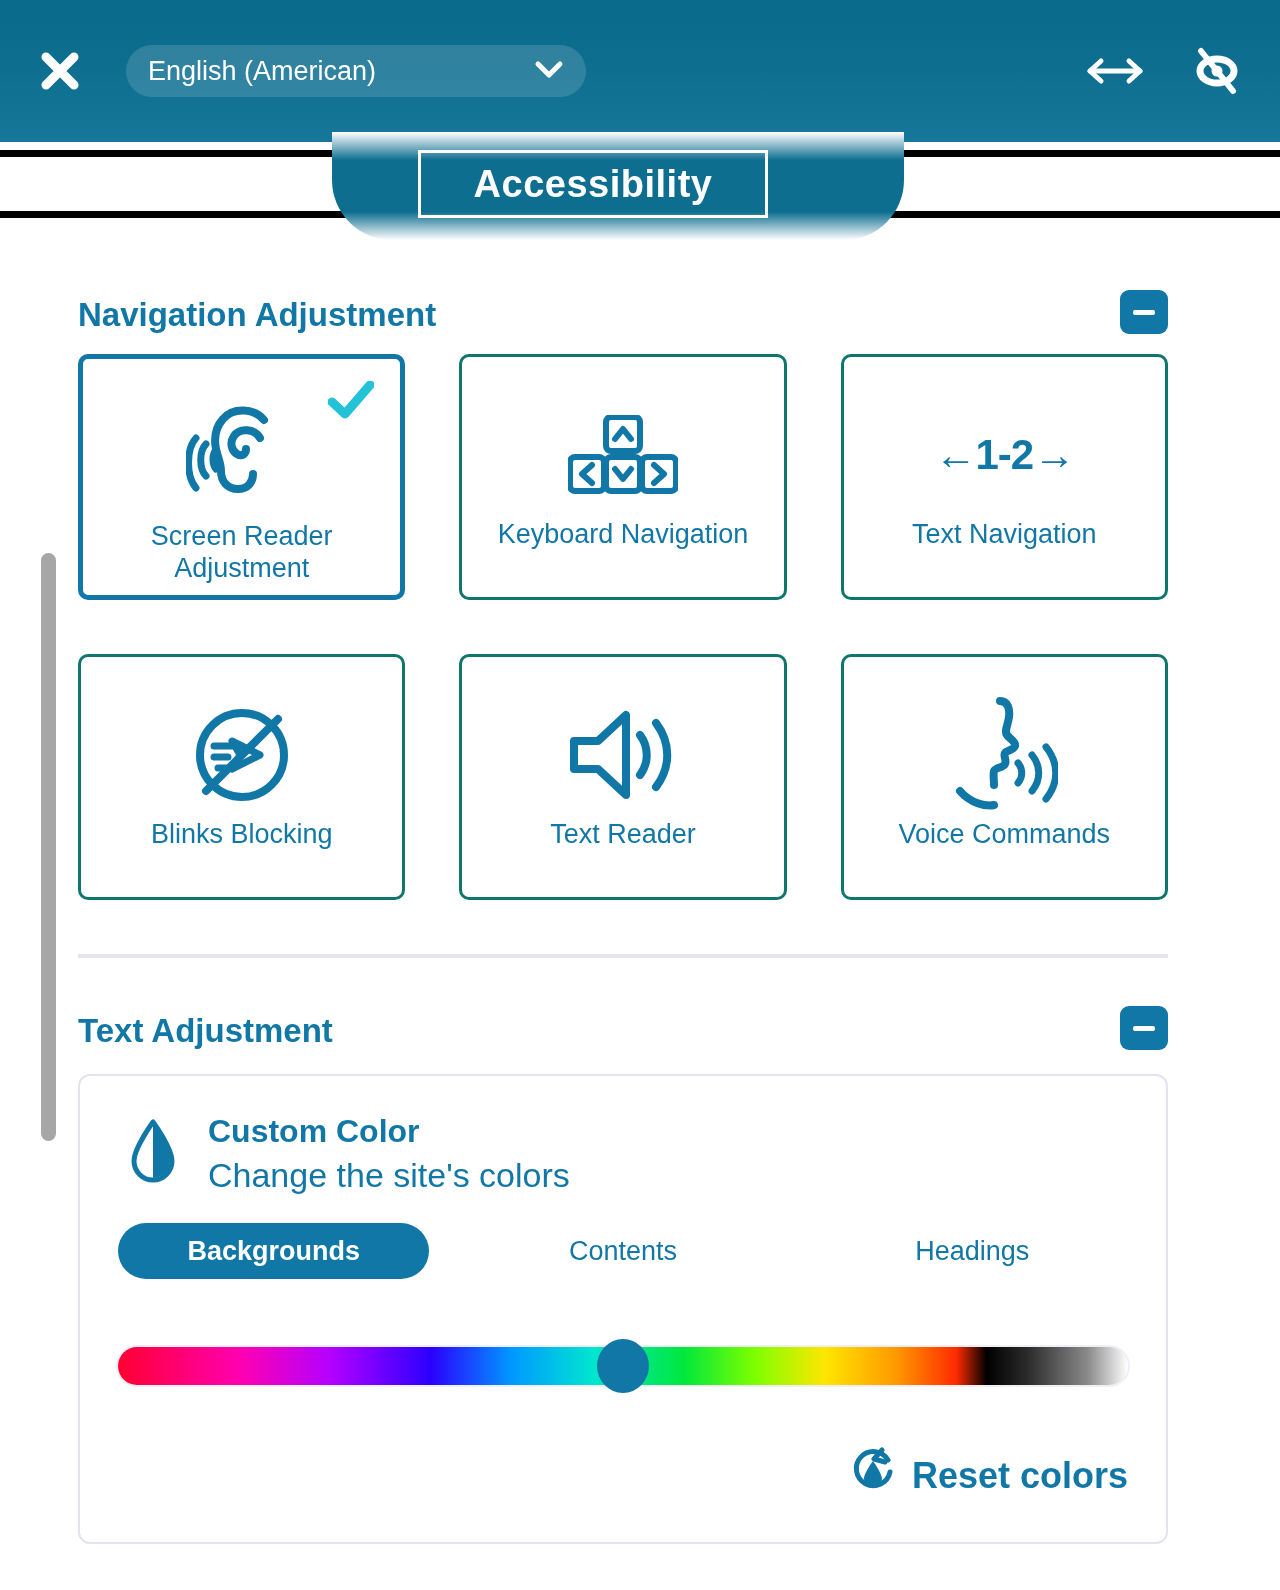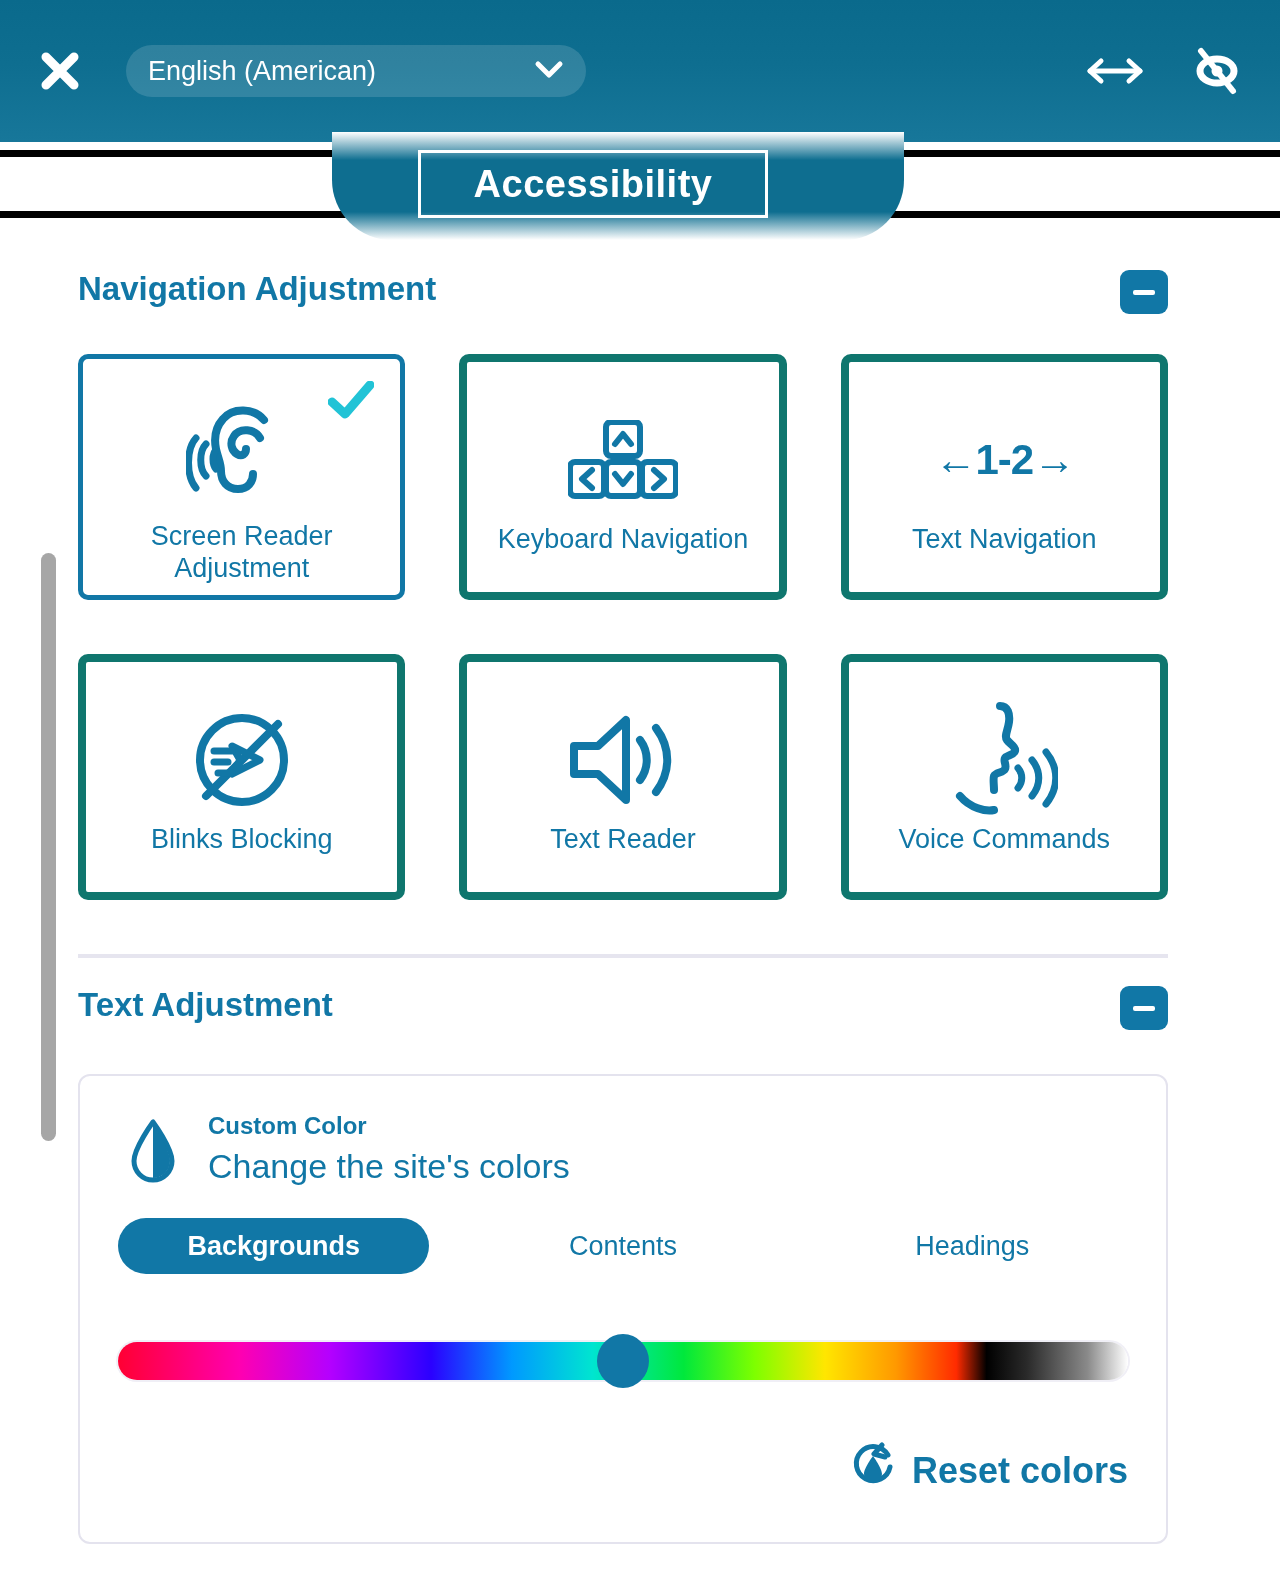--- a/index.html
+++ b/index.html
@@ -129,21 +129,21 @@
     height: 588px;
     background: #a6a6a6;
     border-radius: 8px;
     cursor: pointer;
   }
 
   .content { padding: 0 112px 0 78px; }
 
   .section-head {
     display: flex;
-    align-items: flex-start;
+    align-items: flex-end;
     justify-content: space-between;
     height: 64px;
     margin-top: 28px;
   }
   .section-title {
     color: #1177a6;
     font-size: 33px;
     font-weight: bold;
   }
   .collapse-btn {
@@ -165,21 +165,21 @@
 
   
   .grid {
     display: grid;
     grid-template-columns: repeat(3, 1fr);
     gap: 54px 54px;
     margin-top: 20px;
   }
   .card {
     height: 246px;
-    border: 8px solid #0f766e;
+    border: 3px solid #0f766e;
     border-radius: 10px;
     background: #ffffff;
     position: relative;
     display: flex;
     flex-direction: column;
     align-items: center;
     justify-content: flex-start;
     padding-top: 34px;
     cursor: pointer;
   }
@@ -228,21 +228,21 @@
   }
   .cc-head {
     display: flex;
     align-items: flex-start;
     gap: 30px;
     padding-left: 10px;
   }
   .cc-drop { flex: 0 0 auto; padding-top: 6px; }
   .cc-title {
     color: #1177a6;
-    font-size: 24px;
+    font-size: 32px;
     font-weight: bold;
     line-height: 1.2;
   }
   .cc-sub {
     color: #1177a6;
     font-size: 34px;
     margin-top: 6px;
   }
 
   .pills {

